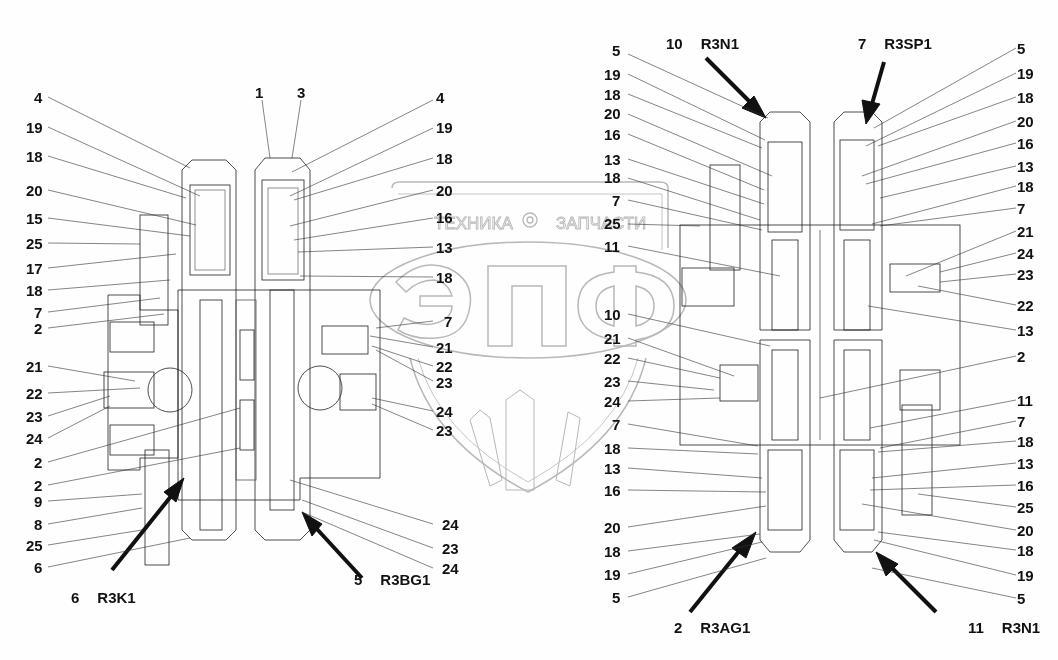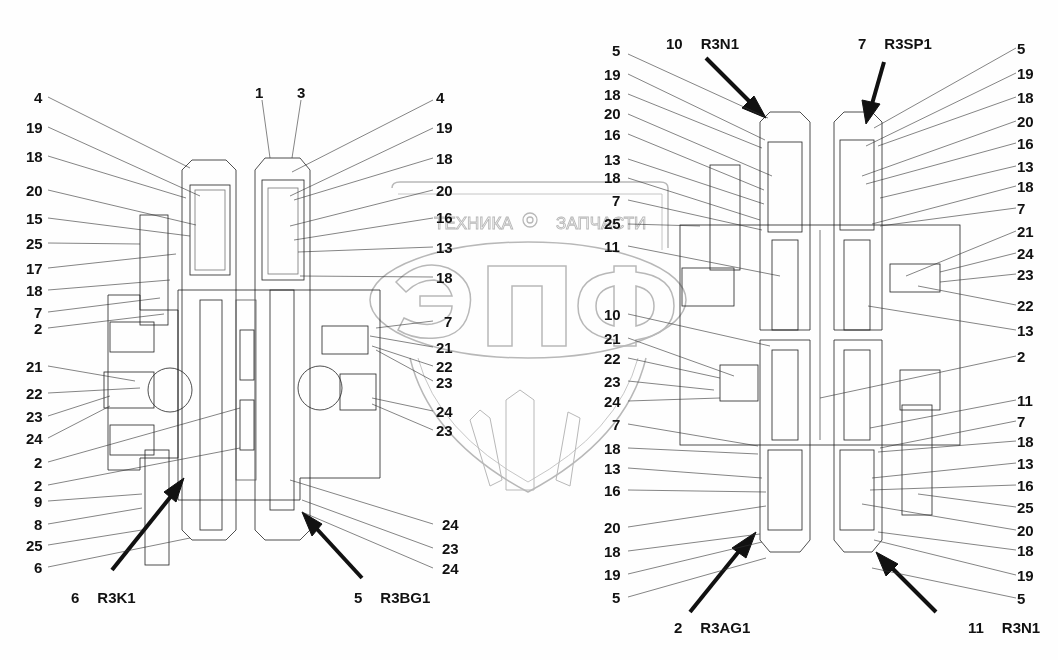--- a/index.html
+++ b/index.html
@@ -297,21 +297,21 @@
   <div class="lbl" style="left:1017px;top:500px">25</div>
   <div class="lbl" style="left:1017px;top:523px">20</div>
   <div class="lbl" style="left:1017px;top:543px">18</div>
   <div class="lbl" style="left:1017px;top:568px">19</div>
   <div class="lbl" style="left:1017px;top:591px">5</div>
 </div>
 
 <div class="cap" style="left:71px;top:590px">
   <span class="num">6</span><span>R3K1</span>
 </div>
-<div class="cap" style="left:354px;top:590px">
+<div class="cap" style="left:354px;top:572px">
   <span class="num">5</span><span>R3BG1</span>
 </div>
 <div class="cap" style="left:666px;top:36px">
   <span class="num">10</span><span>R3N1</span>
 </div>
 <div class="cap" style="left:674px;top:620px">
   <span class="num">2</span><span>R3AG1</span>
 </div>
 <div class="cap" style="left:858px;top:36px">
   <span class="num">7</span><span>R3SP1</span>

